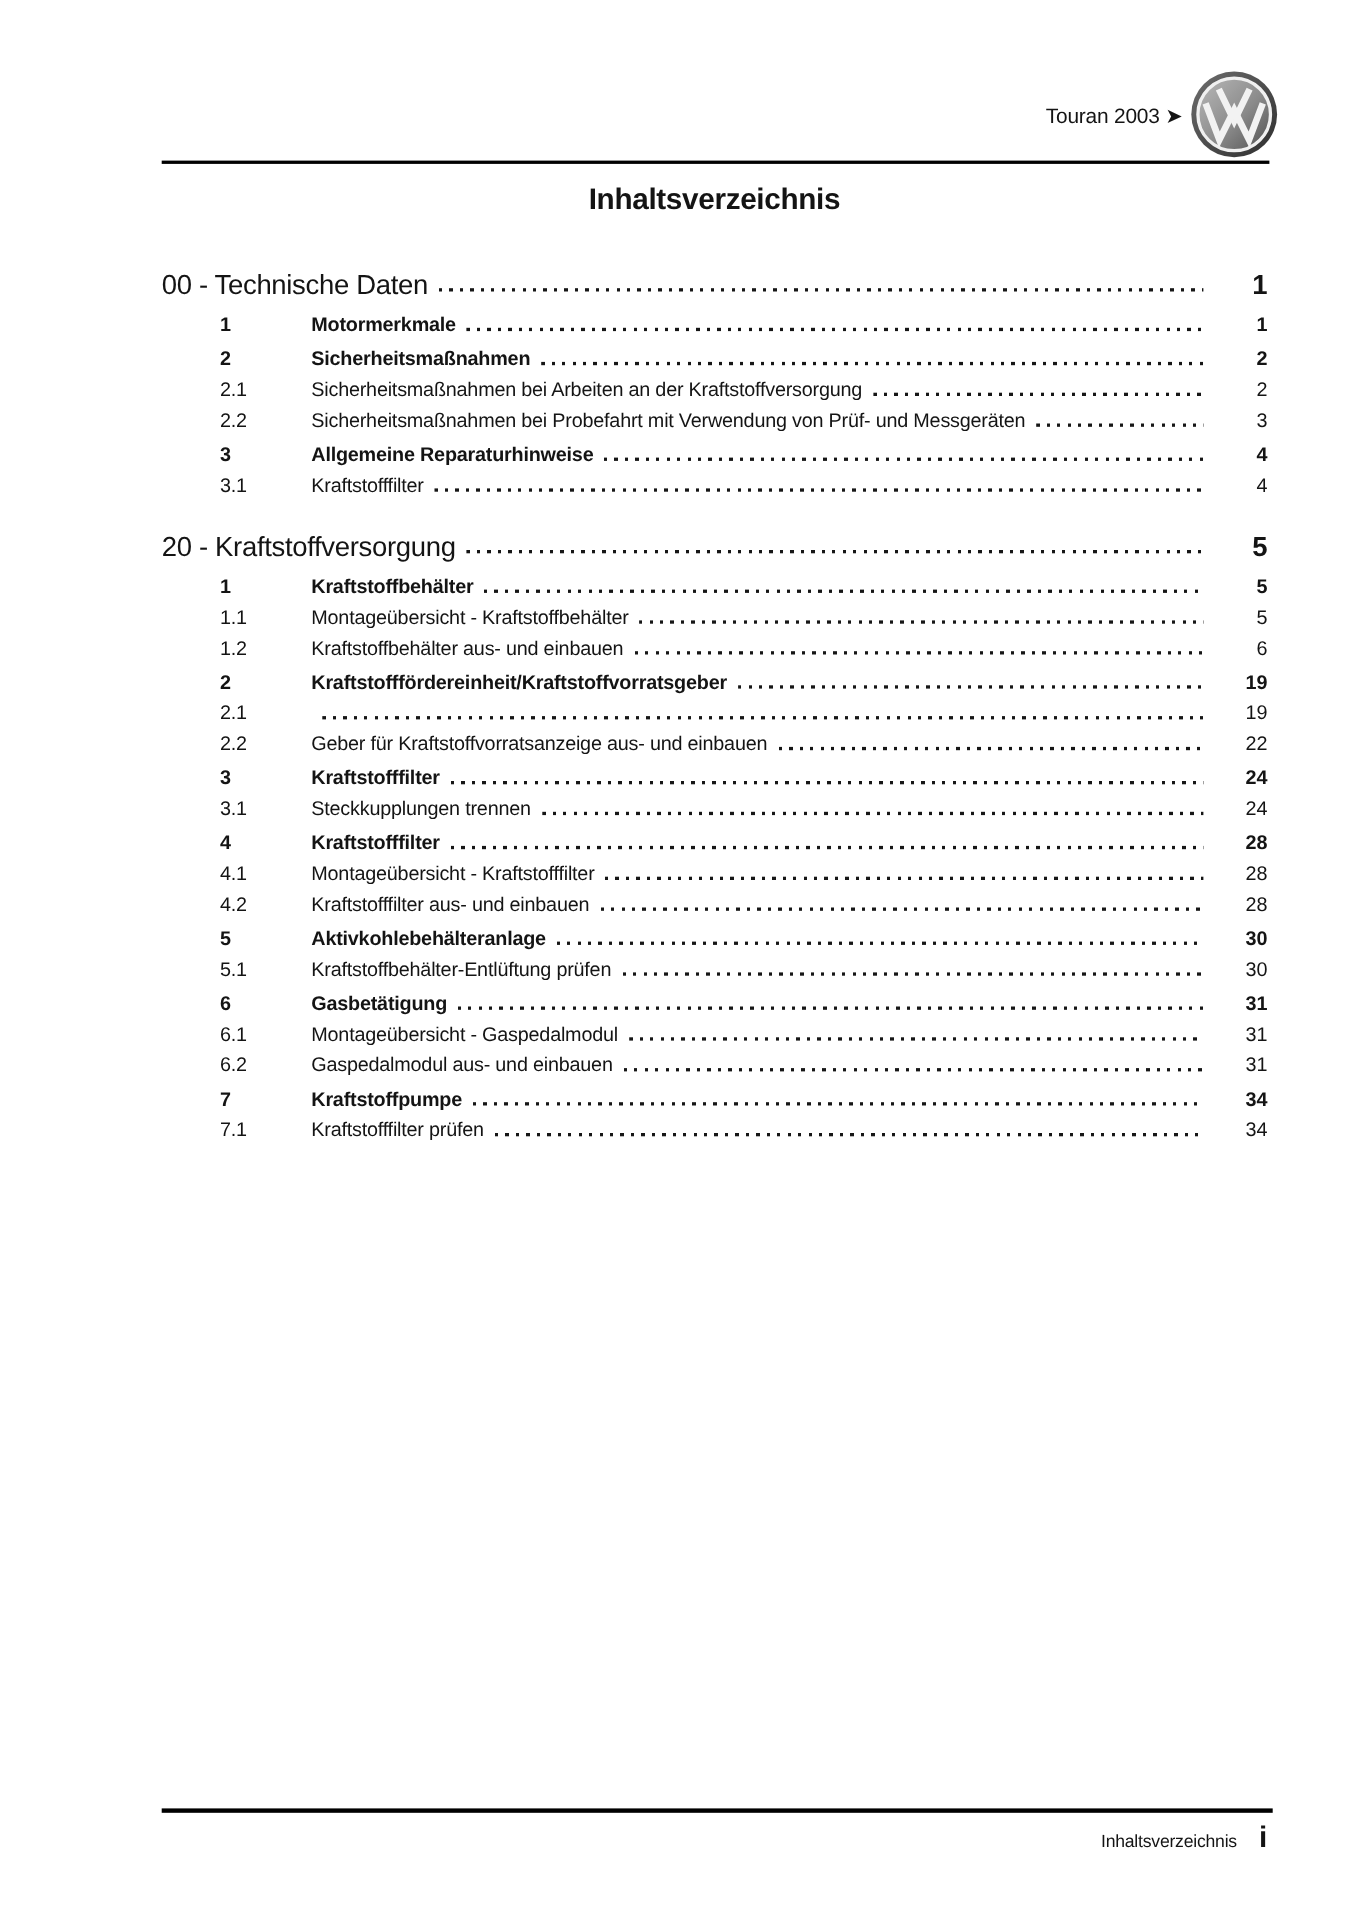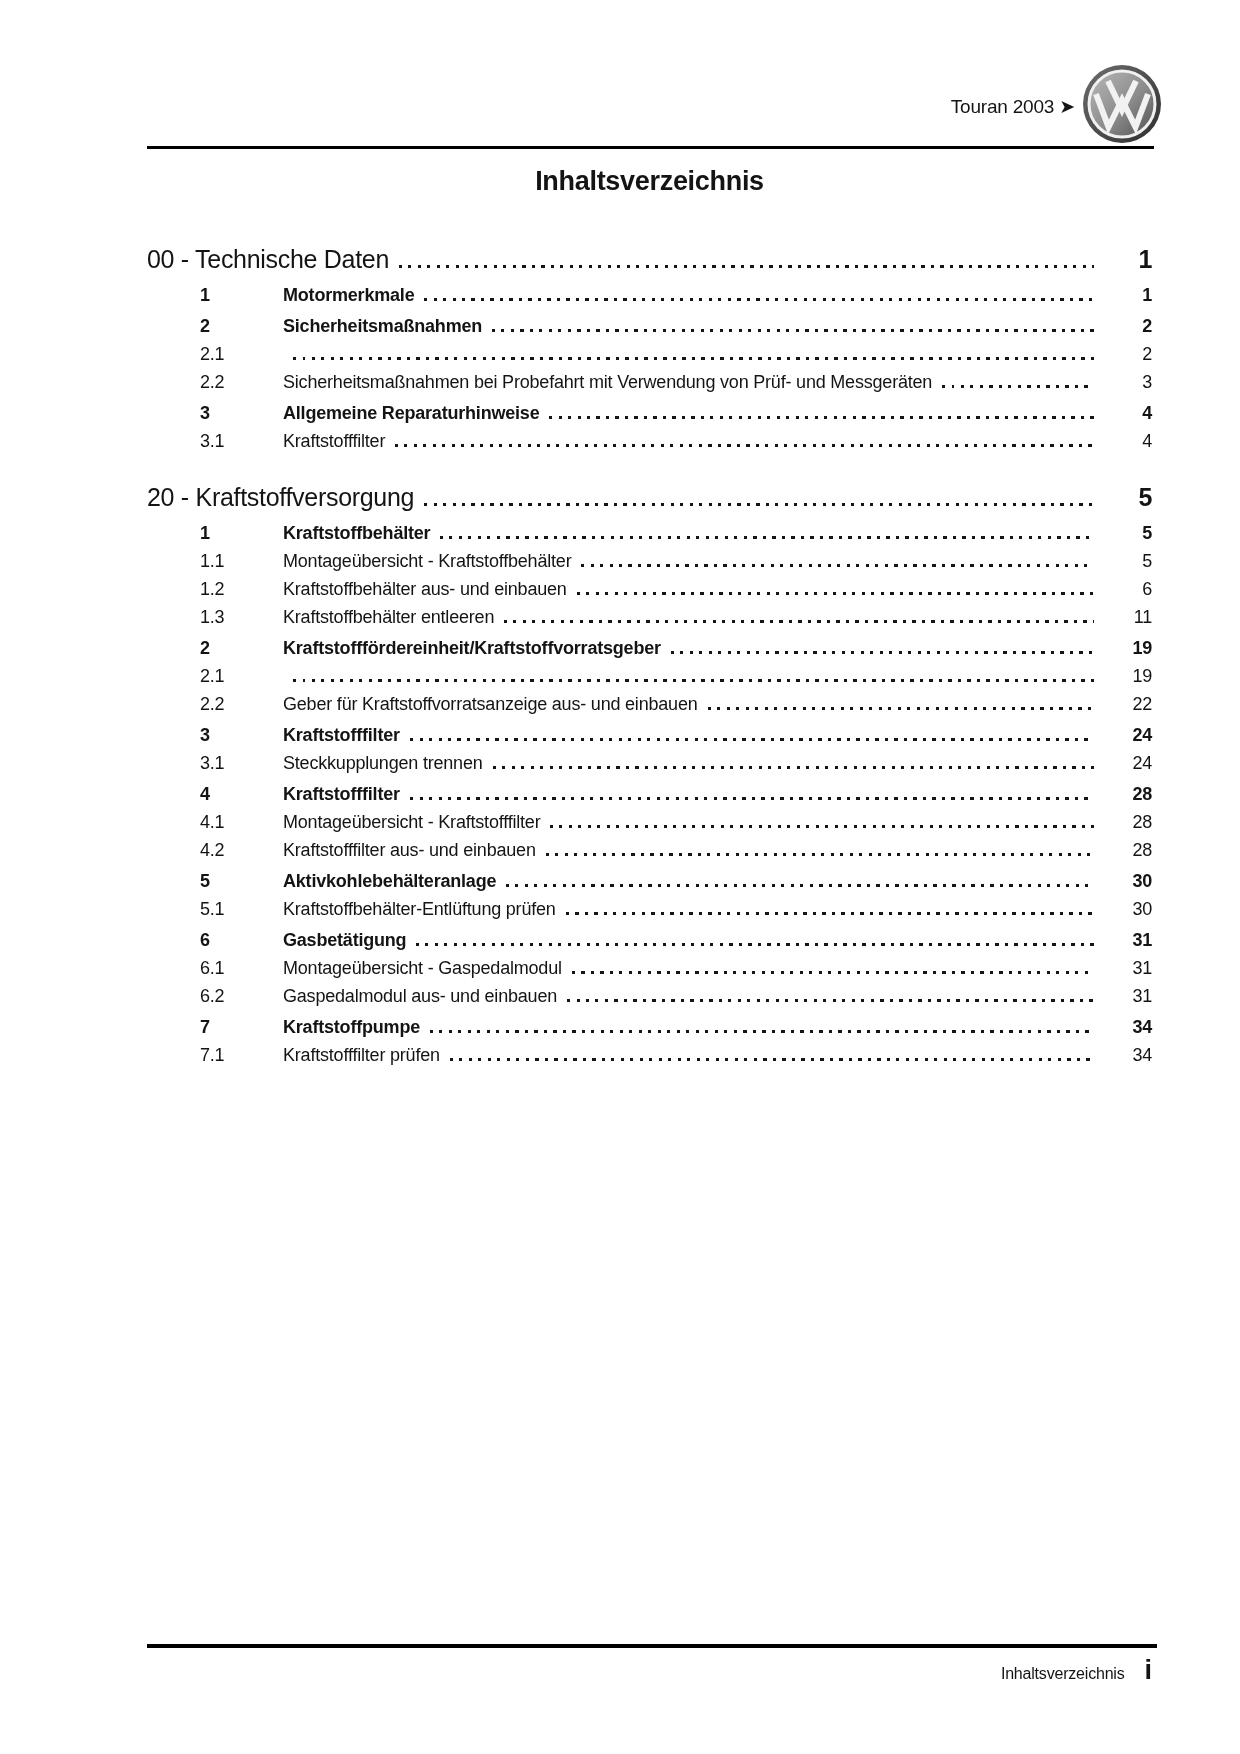--- a/index.html
+++ b/index.html
@@ -24,21 +24,21 @@
     text-align:center; font-size:27px; font-weight:bold; letter-spacing:-0.3px;
   }
 
   
   .toc { position:absolute; top:215px; left:147px; width:1005px; }
 
   .chapter-row, .entry-row { display:flex; align-items:flex-end; }
 
   .chapter-row {
     margin-top:32px; margin-bottom:12px;
-    font-size:25px; line-height:28px; letter-spacing:-0.3px;
+    font-size:25px; line-height:28px; letter-spacing:-0.3px;align-items:center;
   }
   .toc > .chapter-row:first-child { margin-top:30px; }
 
   .entry-row {
     padding-left:53px; margin-top:8px;
     font-size:18px; line-height:20px; letter-spacing:-0.2px;
   }
   .entry-row.bold { font-weight:bold; margin-top:11px; }
 
   .num   { flex:none; width:83px; }
@@ -113,20 +113,21 @@
         <span class="pg">1</span>
       </div>
       <div class="entry-row bold">
         <span class="num">2</span>
         <span class="etitle">Sicherheitsmaßnahmen</span>
         <span class="leader"></span>
         <span class="pg">2</span>
       </div>
       <div class="entry-row">
         <span class="num">2.1</span>
+        <span class="etitle">Sicherheitsmaßnahmen bei Arbeiten an der Kraftstoffversorgung</span>
         <span class="leader"></span>
         <span class="pg">2</span>
       </div>
       <div class="entry-row">
         <span class="num">2.2</span>
         <span class="etitle">Sicherheitsmaßnahmen bei Probefahrt mit Verwendung von Prüf- und Messgeräten</span>
         <span class="leader"></span>
         <span class="pg">3</span>
       </div>
       <div class="entry-row bold">
@@ -156,26 +157,20 @@
         <span class="num">1.1</span>
         <span class="etitle">Montageübersicht - Kraftstoffbehälter</span>
         <span class="leader"></span>
         <span class="pg">5</span>
       </div>
       <div class="entry-row">
         <span class="num">1.2</span>
         <span class="etitle">Kraftstoffbehälter aus- und einbauen</span>
         <span class="leader"></span>
         <span class="pg">6</span>
-      </div>
-      <div class="entry-row">
-        <span class="num">1.3</span>
-        <span class="etitle">Kraftstoffbehälter entleeren</span>
-        <span class="leader"></span>
-        <span class="pg">11</span>
       </div>
       <div class="entry-row bold">
         <span class="num">2</span>
         <span class="etitle">Kraftstofffördereinheit/Kraftstoffvorratsgeber</span>
         <span class="leader"></span>
         <span class="pg">19</span>
       </div>
       <div class="entry-row">
         <span class="num">2.1</span>
         <span class="leader"></span>

